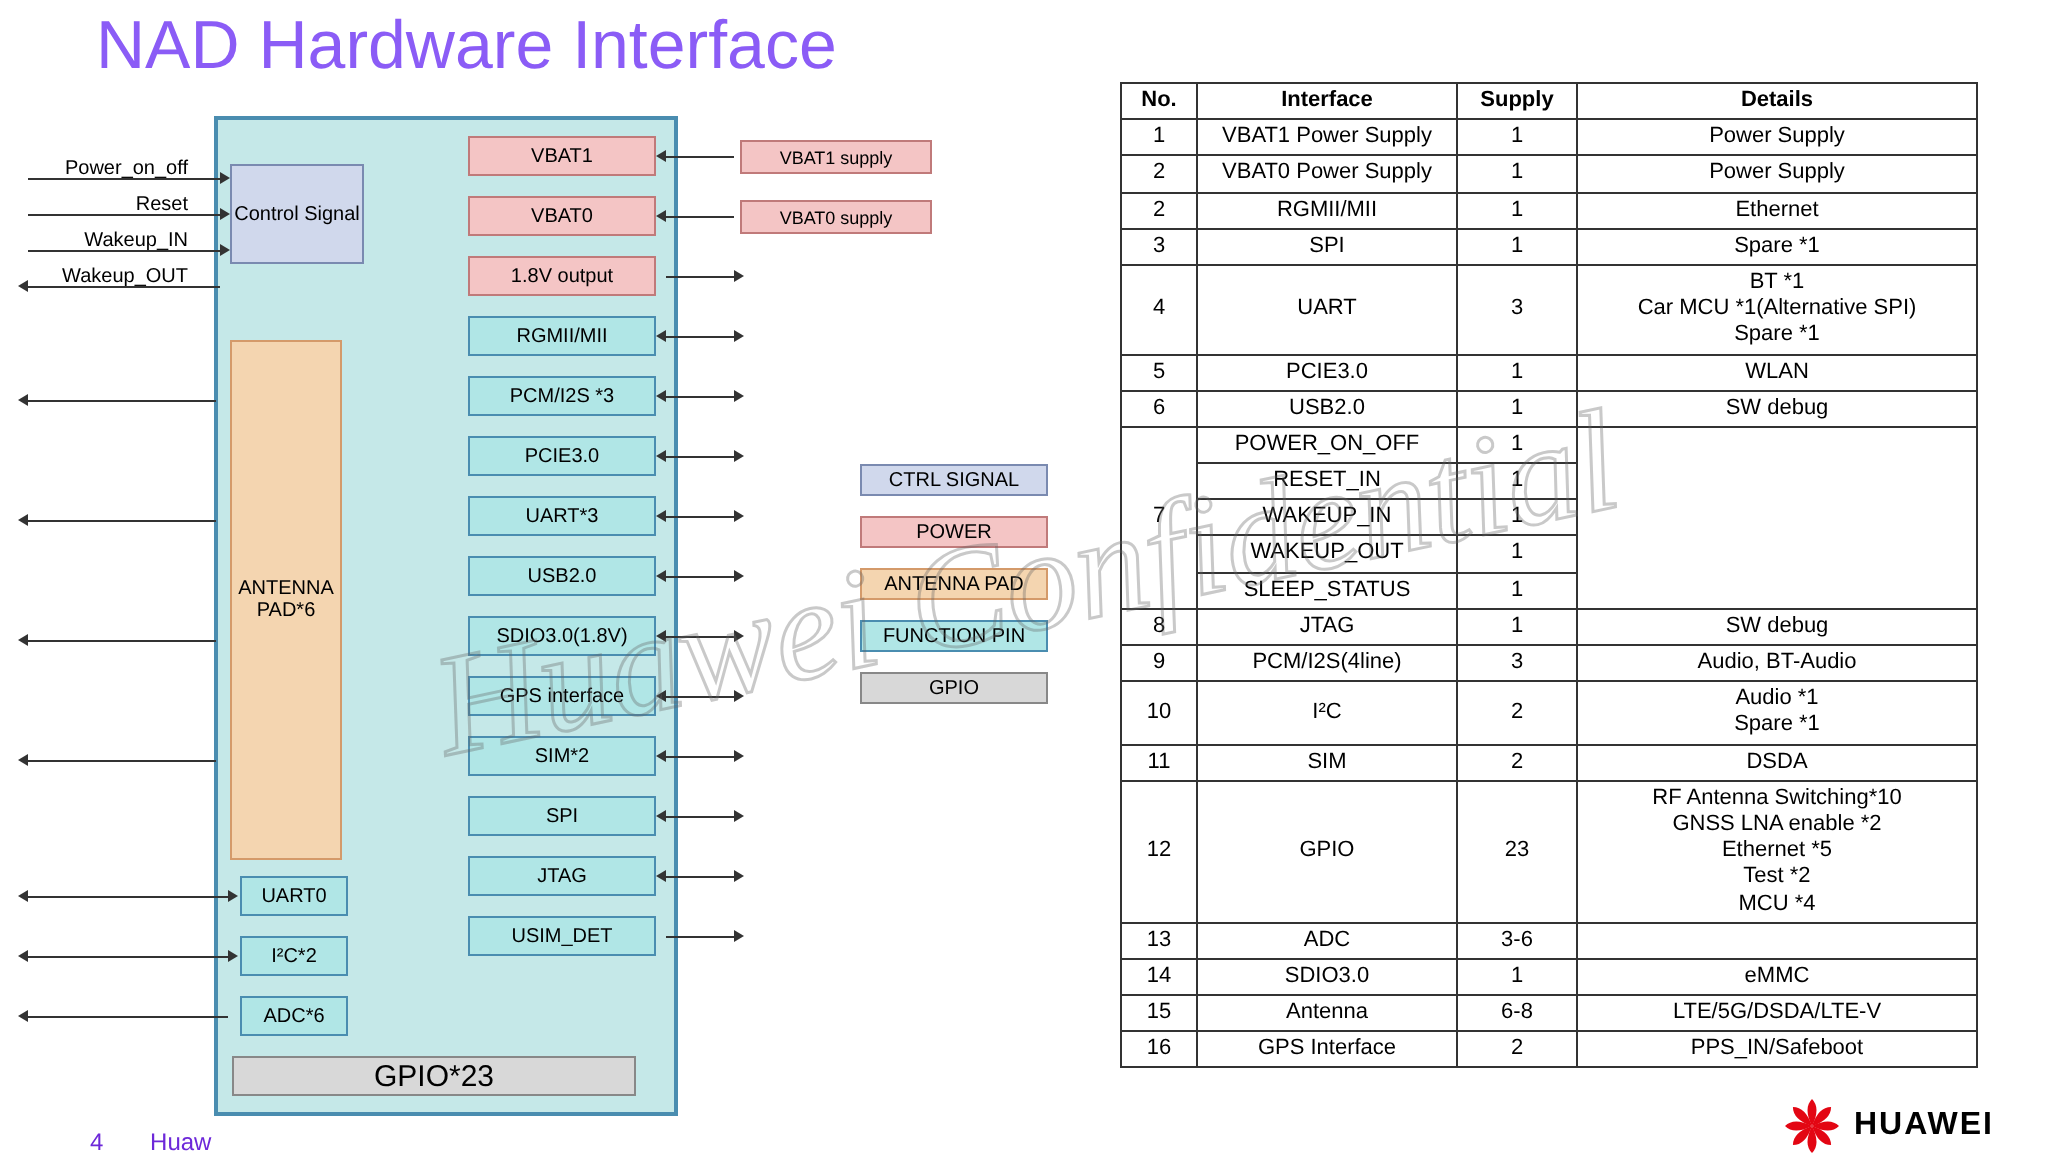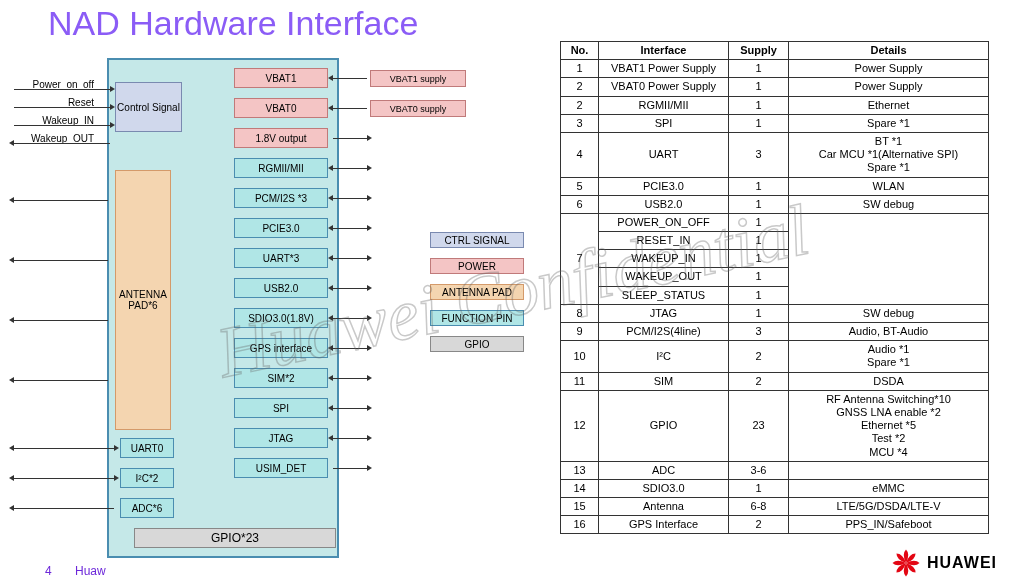--- a/index.html
+++ b/index.html
@@ -10,21 +10,21 @@
 .logo{position:absolute;right:28px;bottom:6px;display:flex;align-items:center;gap:6px}
 .logo-icon{width:30px;height:30px}
 .logo-text{font-size:16px;font-weight:bold;color:#000;letter-spacing:1px}
 .nad-box{position:absolute;left:107px;top:58px;width:232px;height:500px;border:2px solid #4a8db0;background:#c5e8e8}
 .nad-label{position:absolute;left:6px;top:50%;transform:translateY(-50%);font-size:13px;font-weight:bold;color:#333}
 .ctrl-signal{position:absolute;left:115px;top:82px;width:67px;height:50px;border:1px solid #7a8ab0;background:#d0d8ec;font-size:10px;display:flex;align-items:center;justify-content:center;text-align:center}
 .antenna-pad{position:absolute;left:115px;top:170px;width:56px;height:260px;border:1px solid #d49a6a;background:#f4d5b0;font-size:10px;display:flex;align-items:center;justify-content:center;text-align:center}
 .fn-pin{position:absolute;left:234px;width:94px;height:20px;border:1px solid #4a8db0;background:#b0e6e6;font-size:10px;display:flex;align-items:center;justify-content:center}
 .pwr-pin{position:absolute;left:234px;width:94px;height:20px;border:1px solid #c07a7a;background:#f4c5c5;font-size:10px;display:flex;align-items:center;justify-content:center}
 .left-fn{position:absolute;left:120px;width:54px;height:20px;border:1px solid #4a8db0;background:#b0e6e6;font-size:10px;display:flex;align-items:center;justify-content:center}
-.gpio-pin{position:absolute;left:134px;width:202px;height:20px;border:1px solid #888;background:#d8d8d8;font-size:12px;display:flex;align-items:center;justify-content:center}
+.gpio-pin{position:absolute;left:116px;width:202px;height:20px;border:1px solid #888;background:#d8d8d8;font-size:15px;display:flex;align-items:center;justify-content:center}
 .supply-box{position:absolute;width:96px;height:17px;border:1px solid #c07a7a;background:#f4c5c5;font-size:9px;display:flex;align-items:center;justify-content:center}
 .ext-label{position:absolute;font-size:10px;text-align:right}
 .arrow-l{position:absolute;height:1px;background:#333}
 .arrow-l::before{content:"";position:absolute;left:-5px;top:-3px;border-right:5px solid #333;border-top:3.5px solid transparent;border-bottom:3.5px solid transparent}
 .arrow-r{position:absolute;height:1px;background:#333}
 .arrow-r::after{content:"";position:absolute;right:-5px;top:-3px;border-left:5px solid #333;border-top:3.5px solid transparent;border-bottom:3.5px solid transparent}
 .arrow-both{position:absolute;height:1px;background:#333}
 .arrow-both::before{content:"";position:absolute;left:-5px;top:-3px;border-right:5px solid #333;border-top:3.5px solid transparent;border-bottom:3.5px solid transparent}
 .arrow-both::after{content:"";position:absolute;right:-5px;top:-3px;border-left:5px solid #333;border-top:3.5px solid transparent;border-bottom:3.5px solid transparent}
 .legend{position:absolute;left:430px;top:232px;width:100px}

